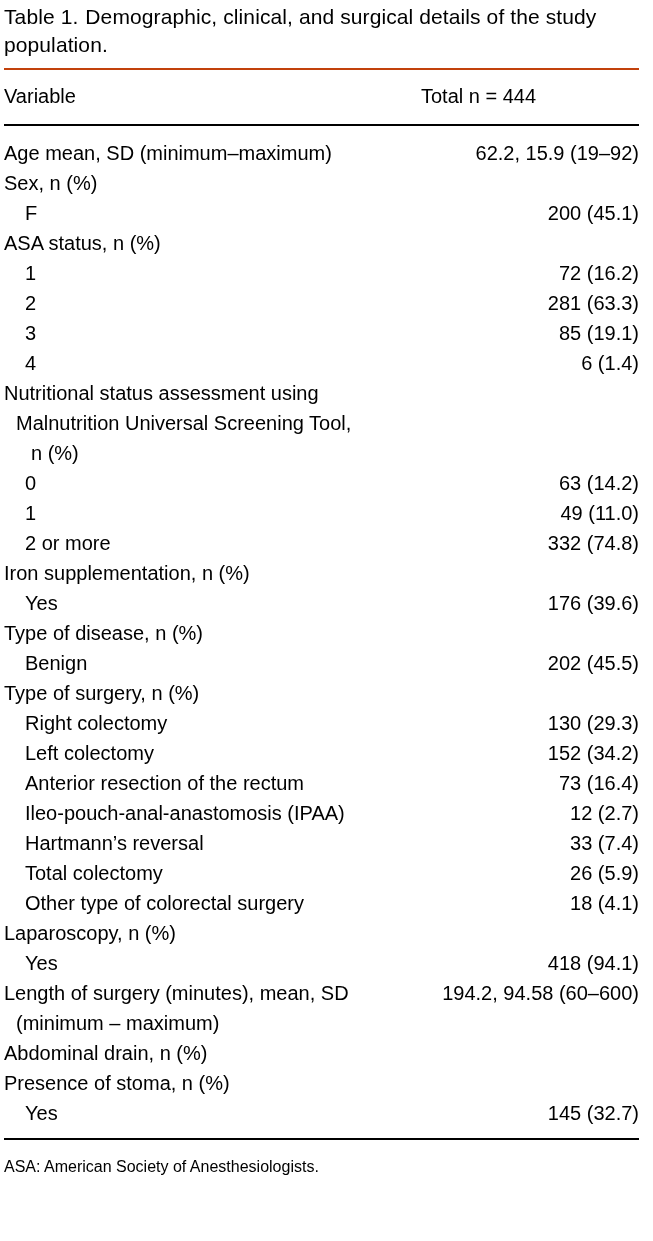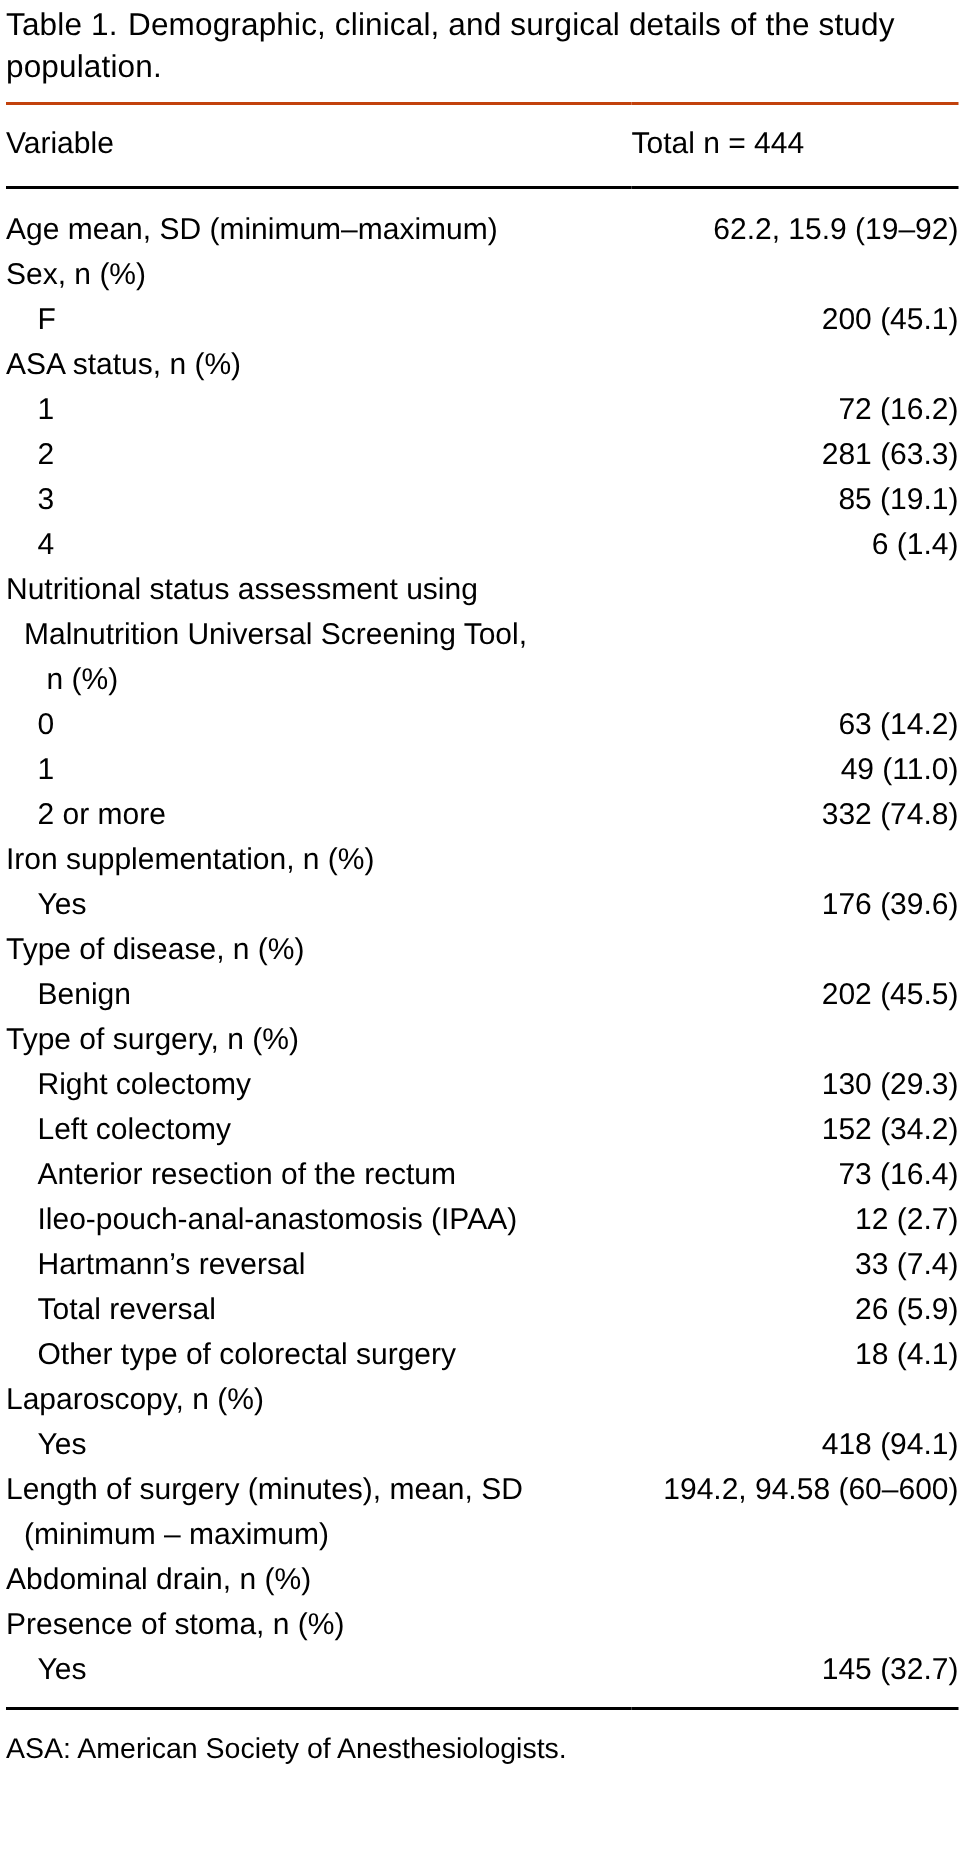--- a/index.html
+++ b/index.html
@@ -61,21 +61,21 @@
   tbody tr:first-child td { padding-top: 12px; }
   tbody tr:last-child td  { padding-bottom: 10px; }
   td.col-var { text-align: left; }
   td.col-val { text-align: right; }
   td.indent-0 { padding-left: 0; }
   td.indent-1 { padding-left: 12px; }
   td.indent-2 { padding-left: 21px; }
   td.indent-3 { padding-left: 27px; }
   .footnote {
     margin: 15px 0 0 0;
-    font-size: 19px;
+    font-size: 16px;
     line-height: 24px;
   }
 </style>
 </head>
 <body>
 
 <div class="page">
 
   <p class="caption">
     <span class="caption-label">Table 1.</span><span>Demographic, clinical, and surgical details of the study population.</span>
@@ -179,21 +179,21 @@
         </tr>
         <tr>
           <td class="col-var indent-2">Ileo-pouch-anal-anastomosis (IPAA)</td>
           <td class="col-val">12 (2.7)</td>
         </tr>
         <tr>
           <td class="col-var indent-2">Hartmann’s reversal</td>
           <td class="col-val">33 (7.4)</td>
         </tr>
         <tr>
-          <td class="col-var indent-2">Total reversal</td>
+          <td class="col-var indent-2">Total colectomy</td>
           <td class="col-val">26 (5.9)</td>
         </tr>
         <tr>
           <td class="col-var indent-2">Other type of colorectal surgery</td>
           <td class="col-val">18 (4.1)</td>
         </tr>
         <tr>
           <td class="col-var indent-0">Laparoscopy, n (%)</td>
           <td class="col-val"></td>
         </tr>

